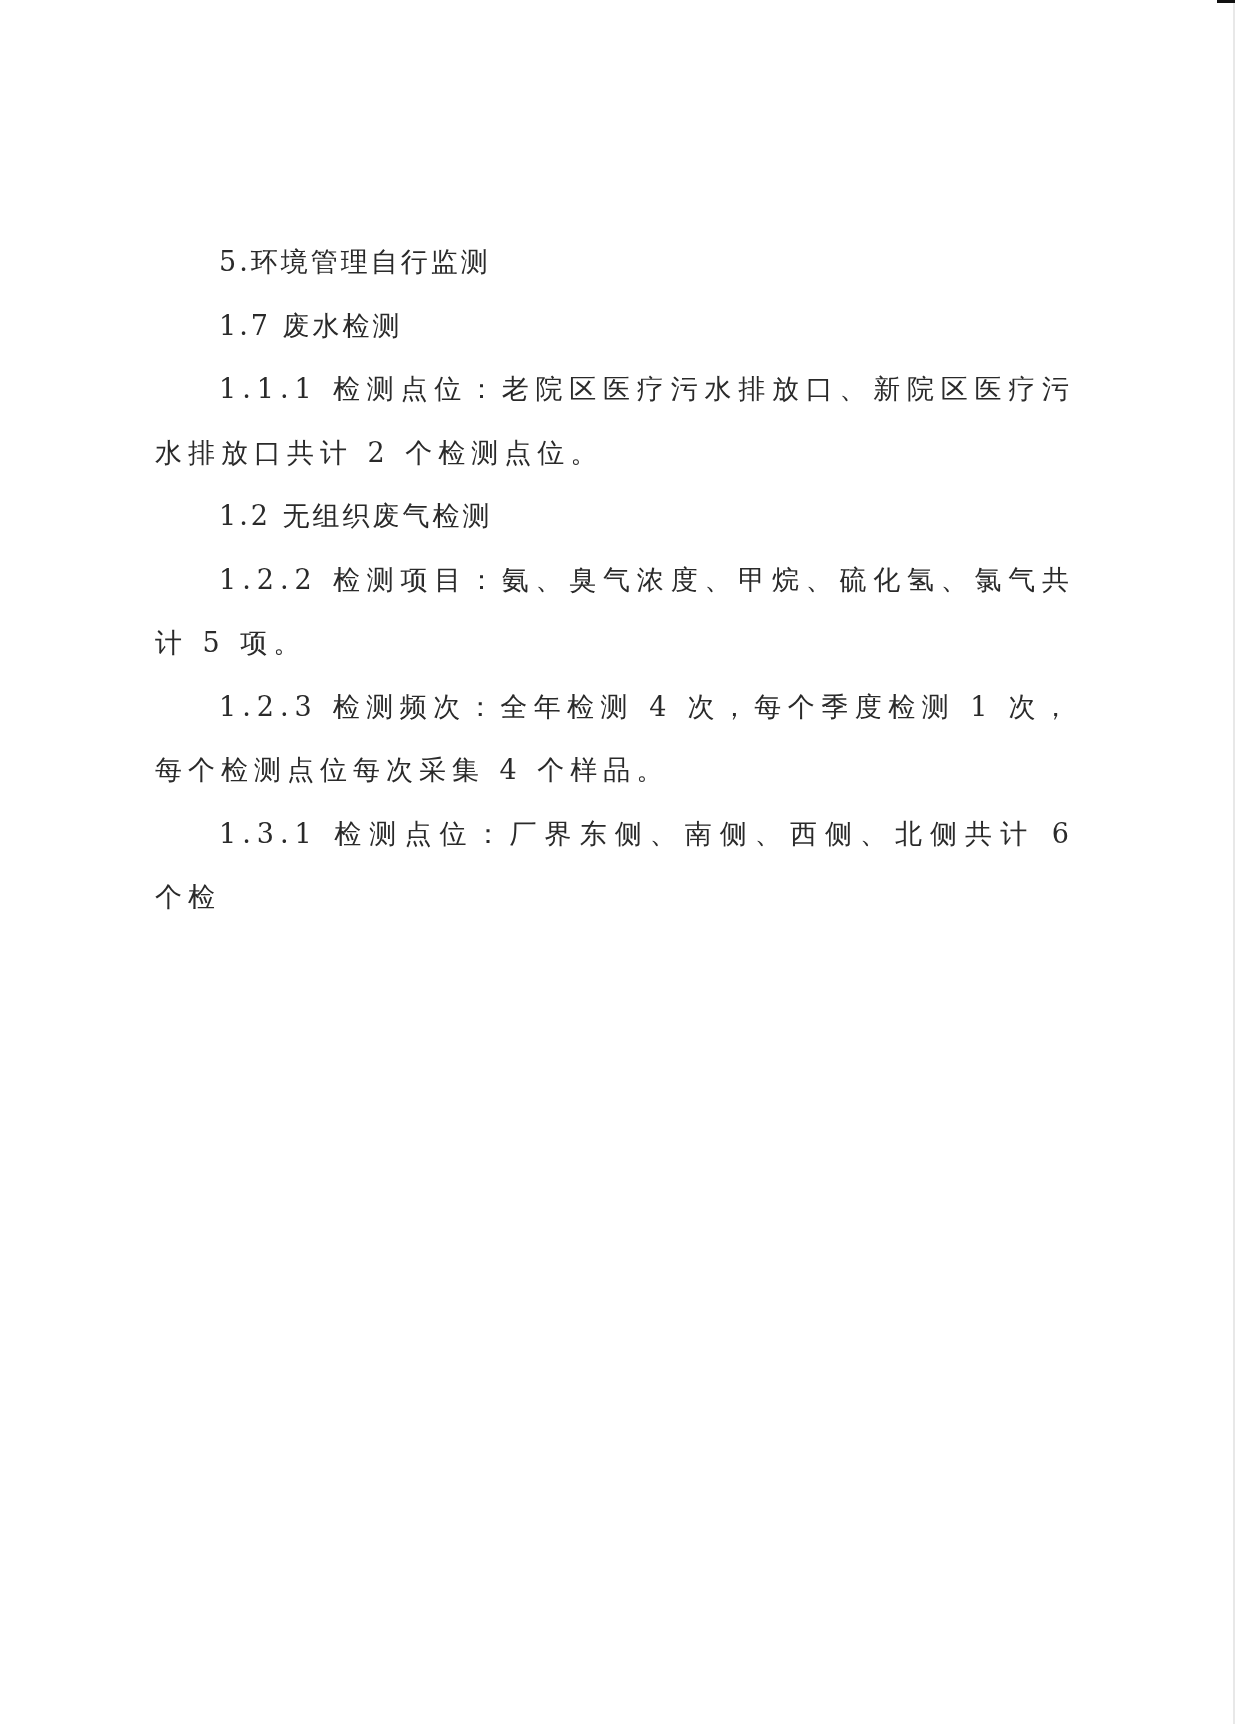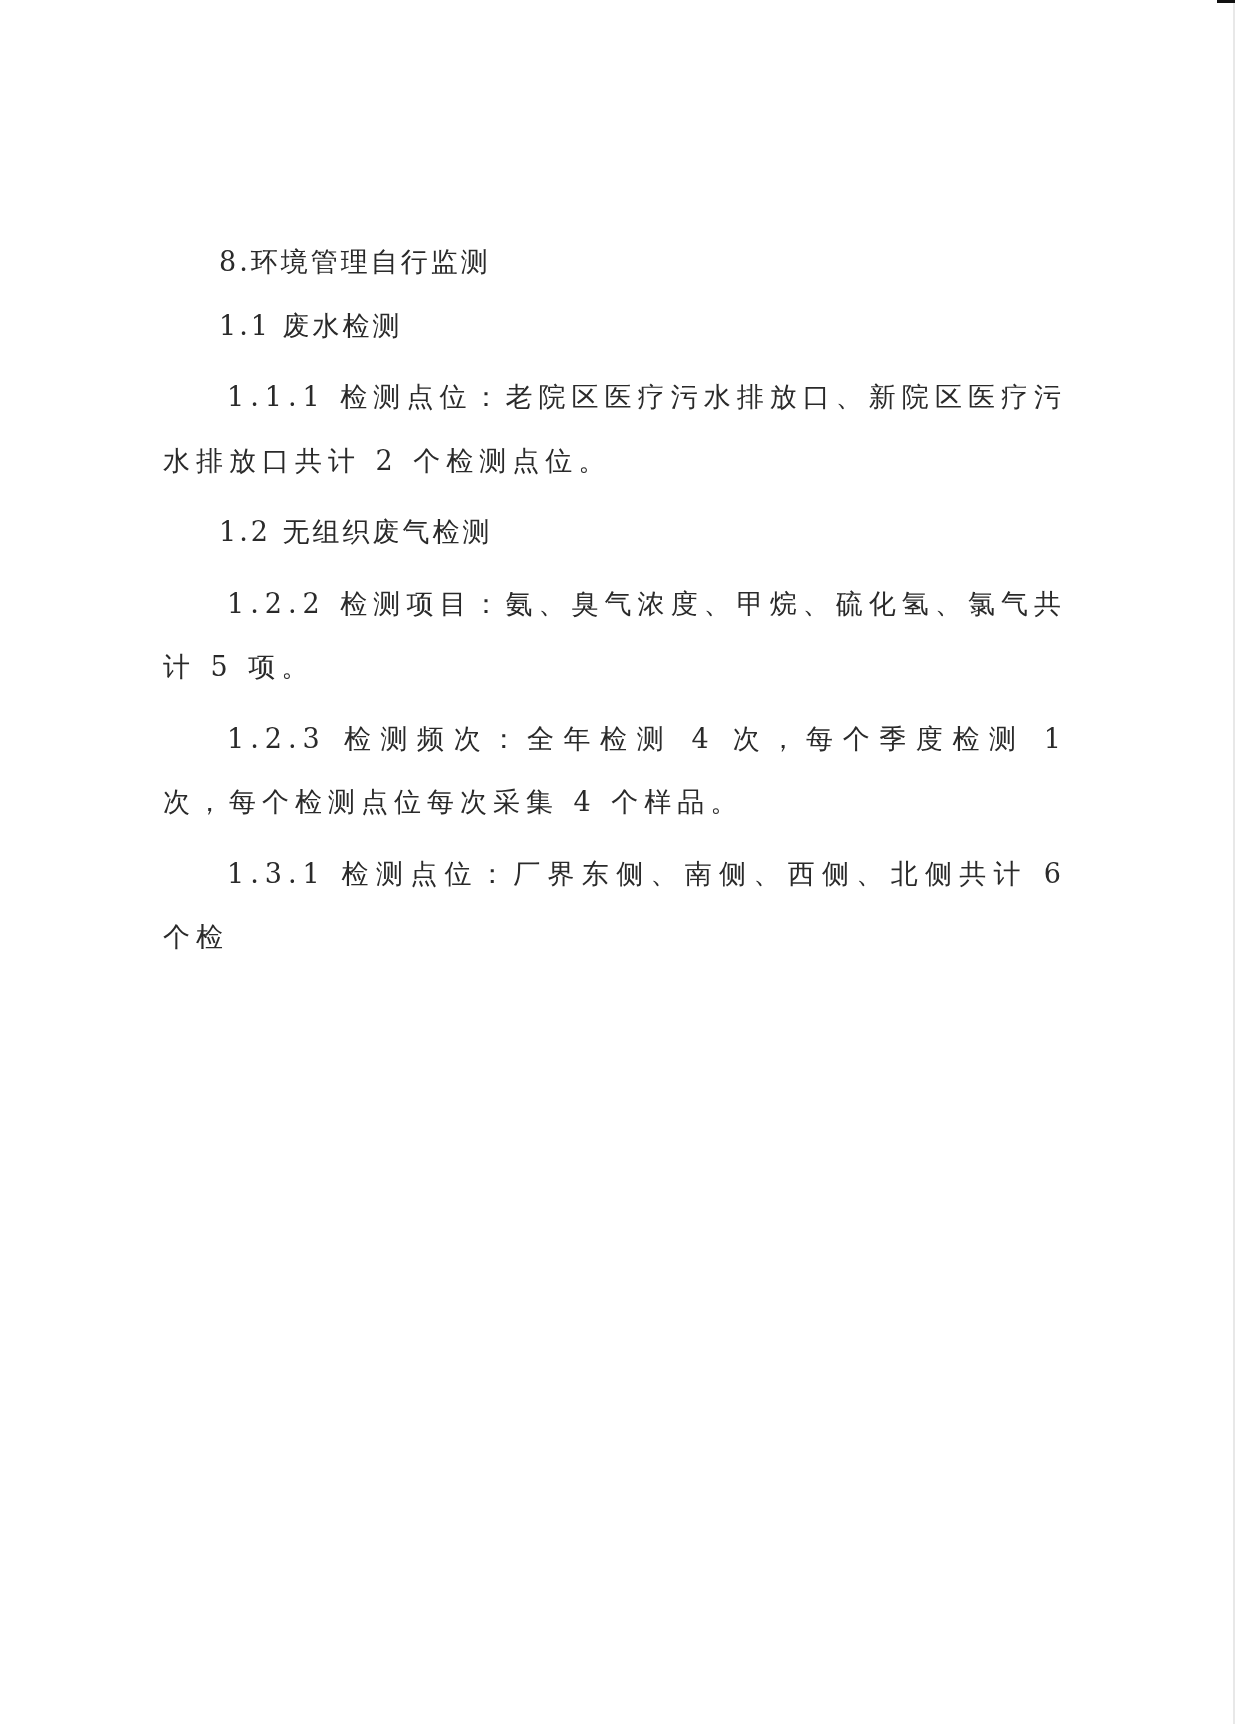--- a/index.html
+++ b/index.html
@@ -34,21 +34,21 @@
     .page {
       position: absolute;
       left: 155px;
       top: 230px;
       width: 920px;
     }
     .para {
       font-size: 27px;
       line-height: 63.5px;
       letter-spacing: 6px;
-      margin: 8px;
+      margin: 0;
       text-align: justify;
       white-space: normal;
       word-break: break-all;
     }
     .para.indent {
       text-indent: 64px;
     }
     .heading {
       font-size: 27px;
       line-height: 63.5px;
@@ -57,20 +57,20 @@
       text-indent: 64px;
     }
   </style>
 </head>
 <body>
 
 <div class="right-edge"></div>
 <div class="corner-mark"></div>
 
 <div class="page">
-  <p class="heading">8.环境管理自行监测</p>
-  <p class="heading">1.1 废水检测</p>
+  <p class="heading">5.环境管理自行监测</p>
+  <p class="heading">1.7 废水检测</p>
   <p class="para indent">1.1.1 检测点位：老院区医疗污水排放口、新院区医疗污水排放口共计 2 个检测点位。</p>
   <p class="heading">1.2 无组织废气检测</p>
   <p class="para indent">1.2.2 检测项目：氨、臭气浓度、甲烷、硫化氢、氯气共计 5 项。</p>
   <p class="para indent">1.2.3 检测频次：全年检测 4 次，每个季度检测 1 次，每个检测点位每次采集 4 个样品。</p>
   <p class="para indent">1.3.1 检测点位：厂界东侧、南侧、西侧、北侧共计 6 个检</p>
 </div>
 
 </body></html>

